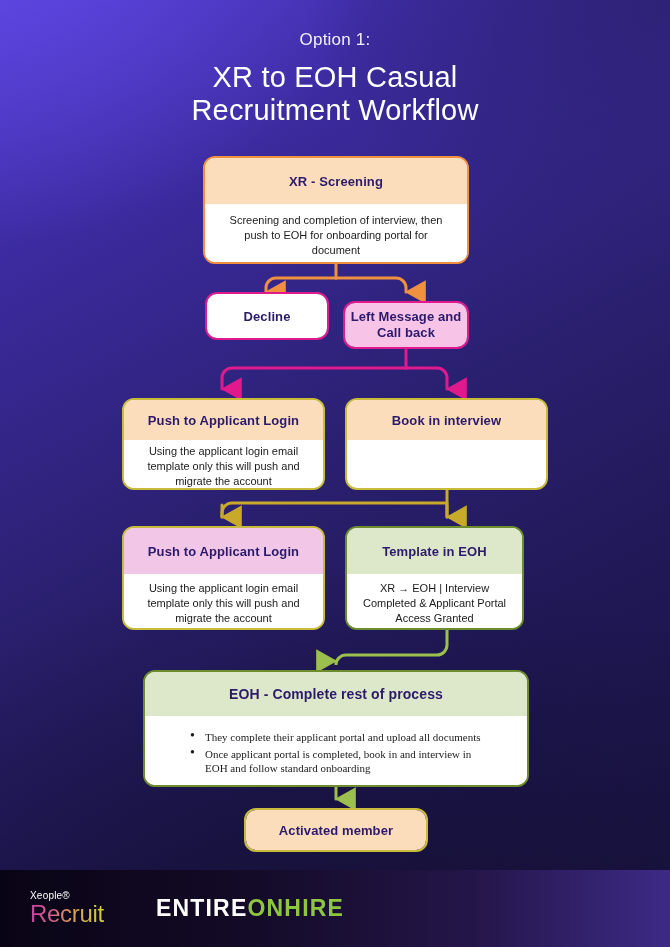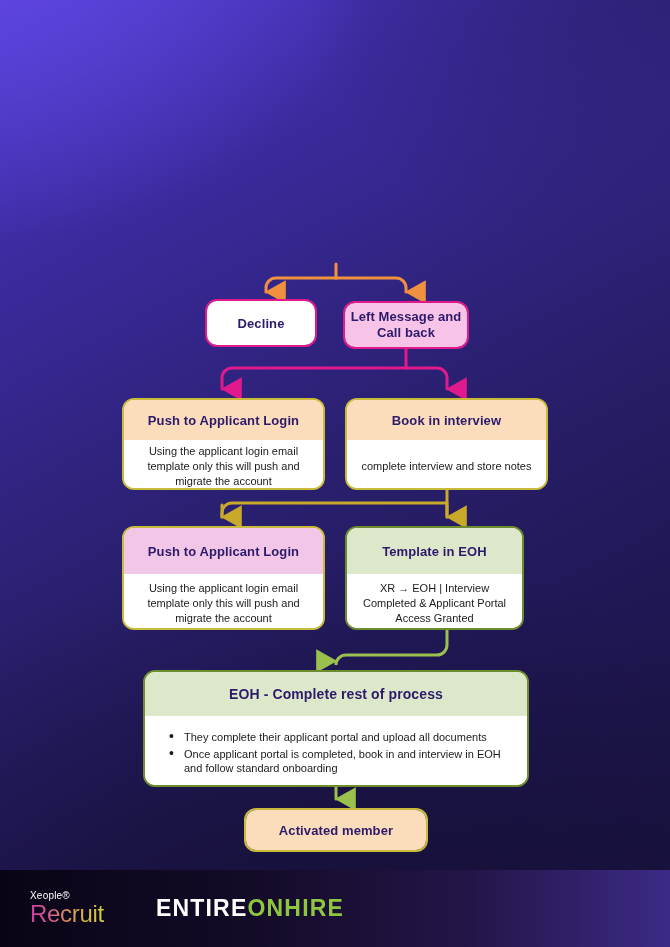--- a/index.html
+++ b/index.html
@@ -80,21 +80,21 @@
   .v-green .head { background: #dde8ca; }
 
   .v-cream { border: 2.5px solid #c8bb3a; background: #fbdcbb; }
   .v-cream .head { background: #fbdcbb; }
 
   
   #n-screening  { left: 203px; top: 156px;  width: 266px; height: 108px; }
   #n-screening .head { height: 46px; }
   #n-screening .body { height: 62px; }
 
-  #n-decline    { left: 205px; top: 299px;  width: 112px; height: 48px; }
+  #n-decline    { left: 205px; top: 292px;  width: 124px; height: 48px; }
   #n-decline .head { height: 100%; }
 
   #n-leftmsg    { left: 343px; top: 301px;  width: 126px; height: 48px; }
   #n-leftmsg .head { height: 100%; line-height: 16px; }
 
   #n-push1      { left: 122px; top: 398px;  width: 203px; height: 92px; }
   #n-push1 .head { height: 40px; }
   #n-push1 .body { height: 52px; }
 
   #n-book       { left: 345px; top: 398px;  width: 203px; height: 92px; }
@@ -104,21 +104,21 @@
   #n-push2      { left: 122px; top: 526px;  width: 203px; height: 104px; }
   #n-push2 .head { height: 46px; }
   #n-push2 .body { height: 58px; }
 
   #n-template   { left: 345px; top: 526px;  width: 179px; height: 104px; }
   #n-template .head { height: 46px; }
   #n-template .body { height: 58px; }
 
   #n-eoh        { left: 143px; top: 670px;  width: 386px; height: 117px; }
   #n-eoh .head  { height: 44px; font-size: 14px; }
-  #n-eoh .body  { height: 73px; padding: 8px 17px; }
+  #n-eoh .body  { height: 73px; padding: 8px 38px; font-family: Liberation Serif, serif; }
 
   #n-activated  { left: 244px; top: 808px;  width: 184px; height: 44px; }
   #n-activated .head { height: 100%; }
 
   ul.bullets { text-align: left; width: 100%; list-style: none; }
   ul.bullets li {
     position: relative;
     padding-left: 22px;
     font-size: 11px;
     line-height: 14px;
@@ -154,20 +154,27 @@
     display: flex; align-items: center;
   }
   .logo-eoh .w1 { color: #ffffff; }
   .logo-eoh .w2 { color: #8ec63f; }
 </style>
 </head>
 <body>
 
 <div id="page">
 
+  <div class="header">
+    <div class="option-line">Option 1:</div>
+    <div class="main-title">
+      <div>XR to EOH Casual</div>
+      <div>Recruitment Workflow</div>
+    </div>
+  </div>
 
   <div class="flow">
 
     <svg class="connectors" viewBox="0 0 670 900">
       <defs>
         <marker id="ah-orange" markerWidth="9" markerHeight="9" refX="4.5" refY="7.4" orient="auto">
           <path d="M0.6,0.8 L4.5,7.8 L8.4,0.8 Z" fill="#f0913f"></path>
         </marker>
         <marker id="ah-pink" markerWidth="9" markerHeight="9" refX="4.5" refY="7.4" orient="auto">
           <path d="M0.6,0.8 L4.5,7.8 L8.4,0.8 Z" fill="#e0198d"></path>
@@ -205,37 +212,40 @@
 
       <g fill="none" stroke="#9cc04e" stroke-width="3" stroke-linecap="round">
         <path d="M447,630 L447,645 A10,10 0 0,1 437,655 L346,655 A10,10 0 0,0 336,665 L336,661" marker-end="url(#ah-green)"></path>
       </g>
 
       <g fill="none" stroke="#9cc04e" stroke-width="3" stroke-linecap="round">
         <path d="M336,787 L336,799" marker-end="url(#ah-green)"></path>
       </g>
     </svg>
 
+    <div class="node v-orange" id="n-screening">
+      <div class="head">XR - Screening</div>
+      <div class="body">Screening and completion of interview, then push to EOH for onboarding portal for document</div>
+    </div>
 
     <div class="node v-pink-outline" id="n-decline">
       <div class="head">Decline</div>
     </div>
 
     <div class="node v-pink" id="n-leftmsg">
       <div class="head">Left Message and Call back</div>
     </div>
 
     <div class="node v-olive" id="n-push1">
       <div class="head">Push to Applicant Login</div>
       <div class="body">Using the applicant login email template only this will push and migrate the account</div>
     </div>
 
     <div class="node v-olive" id="n-book">
       <div class="head">Book in interview</div>
-      <div class="body">complete interview and store notes</div>
     </div>
 
     <div class="node v-olive-pink" id="n-push2">
       <div class="head">Push to Applicant Login</div>
       <div class="body">Using the applicant login email template only this will push and migrate the account</div>
     </div>
 
     <div class="node v-green" id="n-template">
       <div class="head">Template in EOH</div>
       <div class="body">XR → EOH | Interview Completed &amp; Applicant Portal Access Granted</div>

